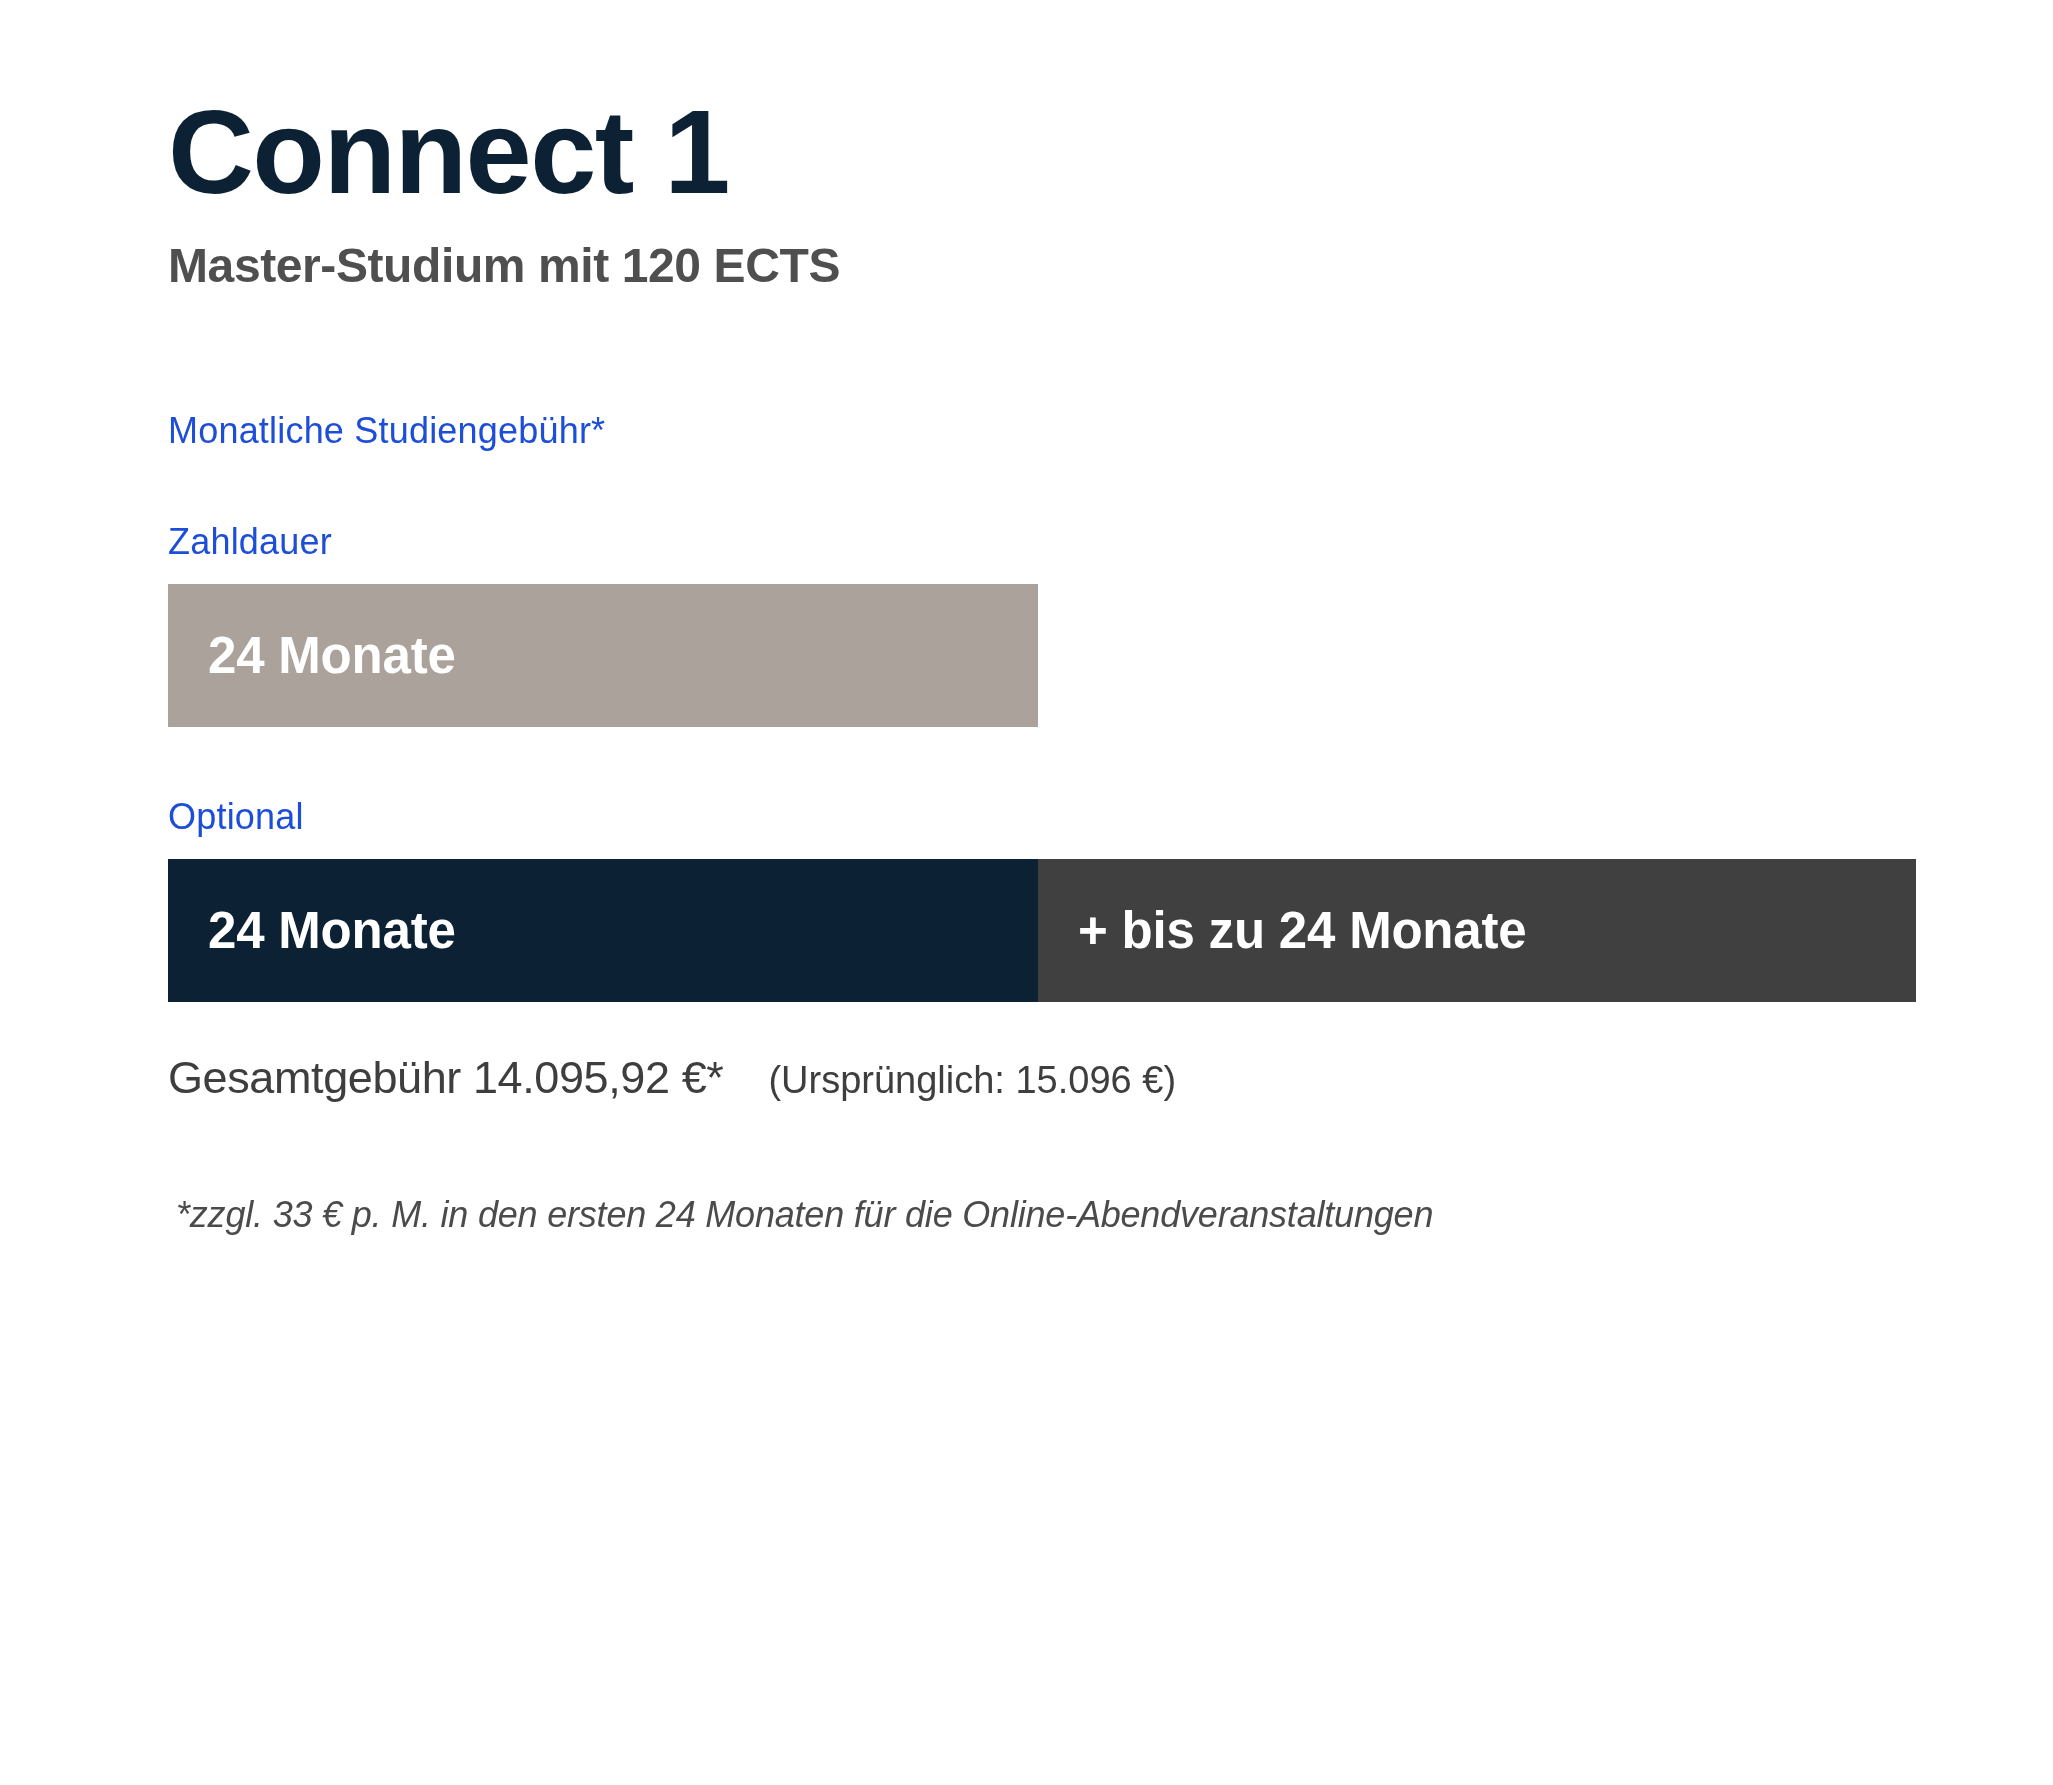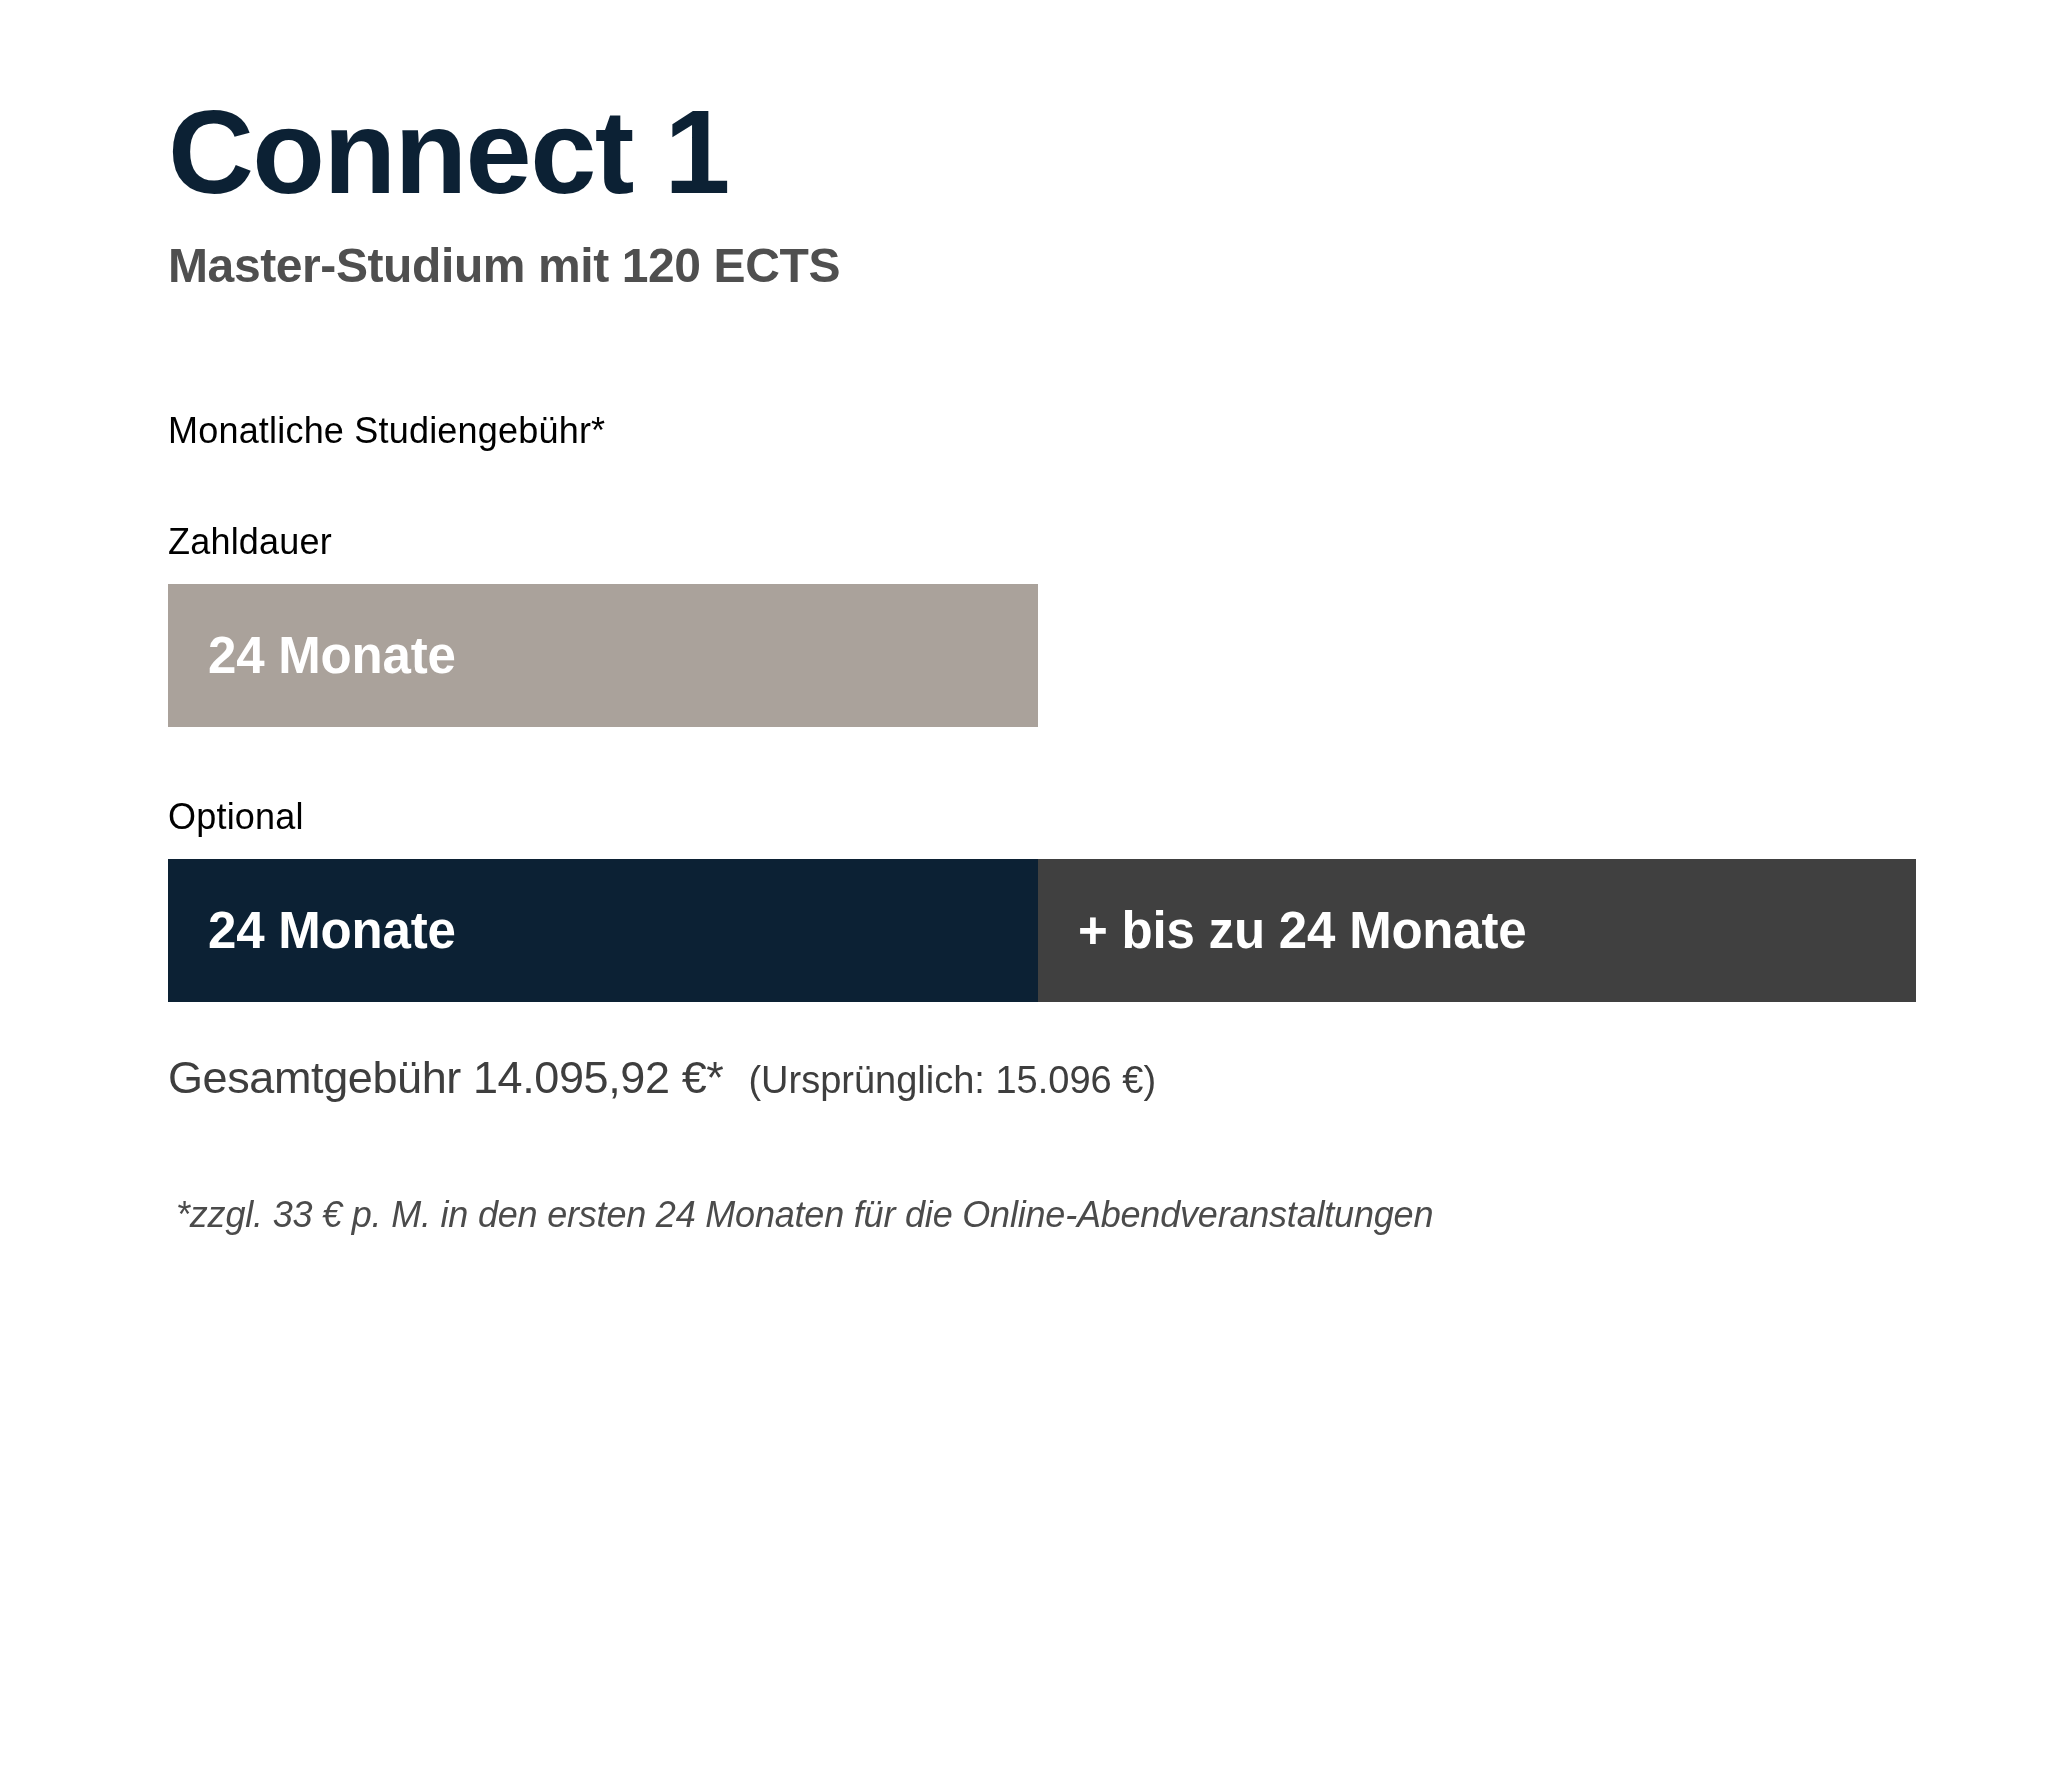--- a/index.html
+++ b/index.html
@@ -36,21 +36,21 @@
     margin: 27px 0 0 0;
     font-size: 48px;
     font-weight: 700;
     letter-spacing: -0.4px;
     color: #4f4f4f;
   }
 
   
   .field-label {
     font-size: 36px;
-    color: #000000;
+    color: #1d4ed8;
     font-weight: 400;
     letter-spacing: 0.2px;
   }
 
   
   .fee-section { margin-top: 117px; }
   .fee-row {
     display: flex;
     align-items: flex-start;
     margin-top: 22.5px;
@@ -147,21 +147,21 @@
     display: flex;
     align-items: baseline;
   }
   .total-main {
     font-size: 45px;
     color: #3e3e3e;
     font-weight: 400;
     letter-spacing: -0.4px;
   }
   .total-orig {
-    margin-left: 25px;
+    margin-left: 45px;
     font-size: 38px;
     color: #3e3e3e;
     font-weight: 400;
   }
 
   
   .footnote {
     margin-top: 90px;
     margin-left: 8px;
     font-size: 36px;

